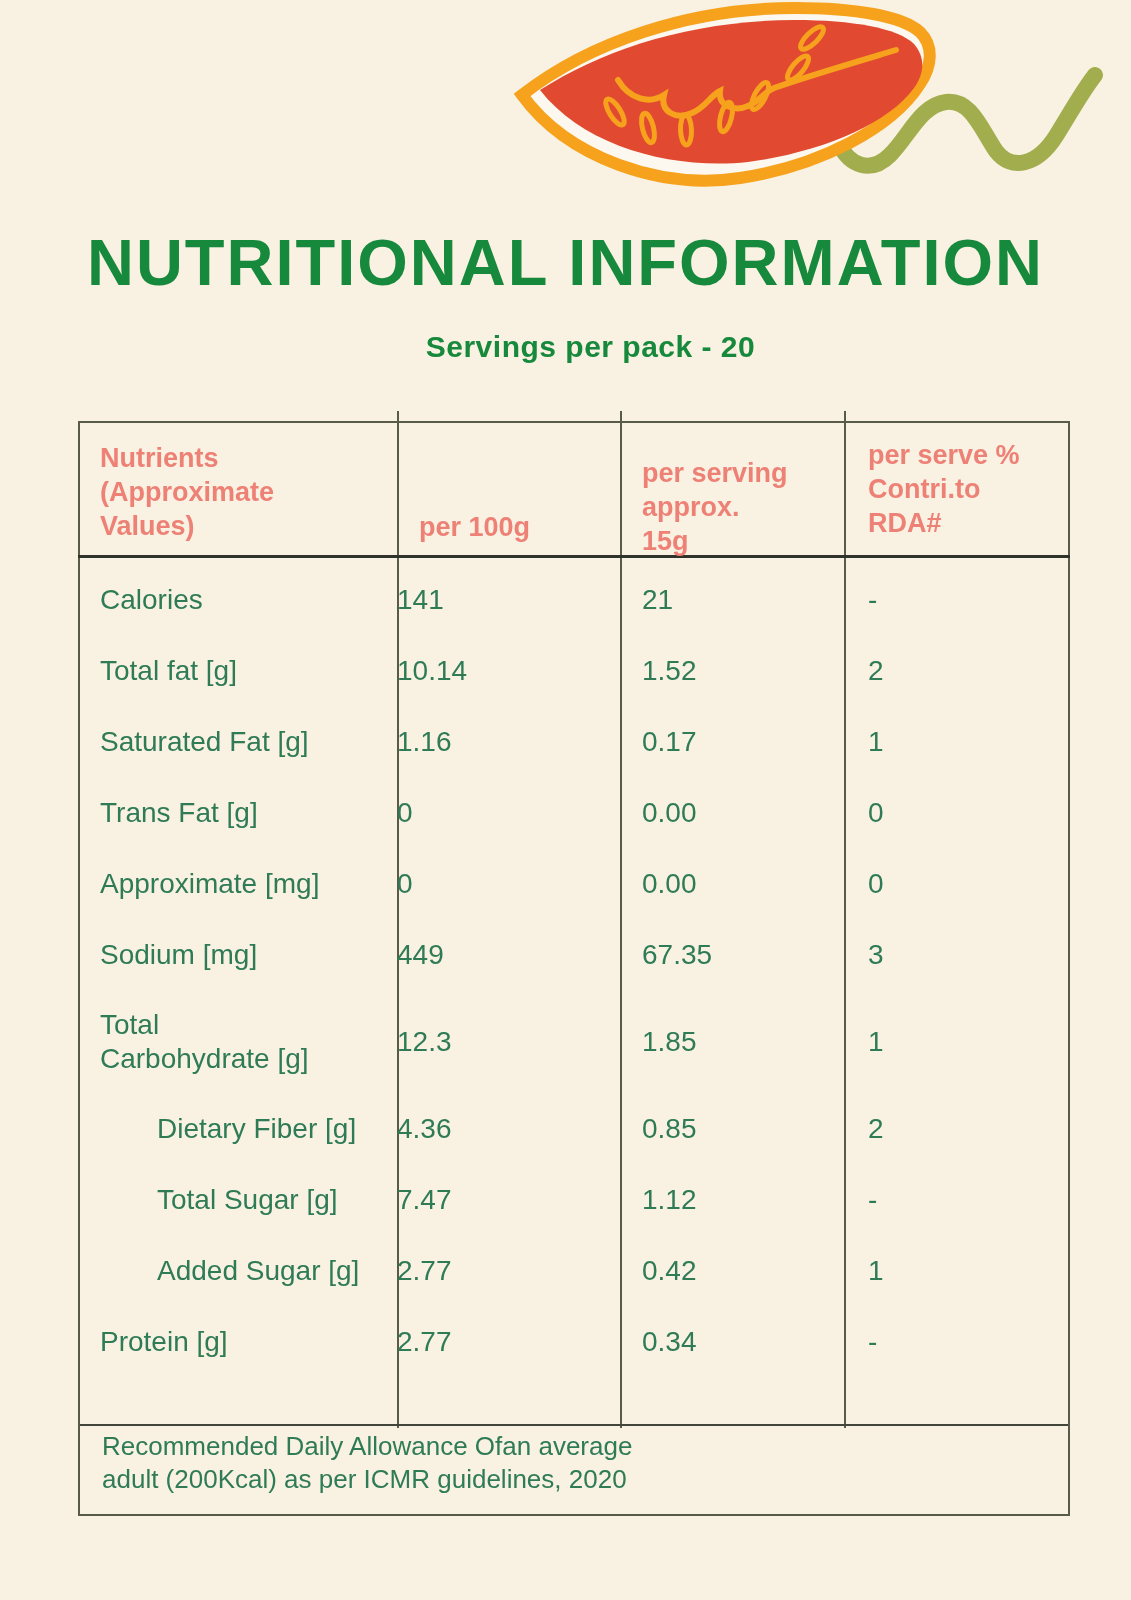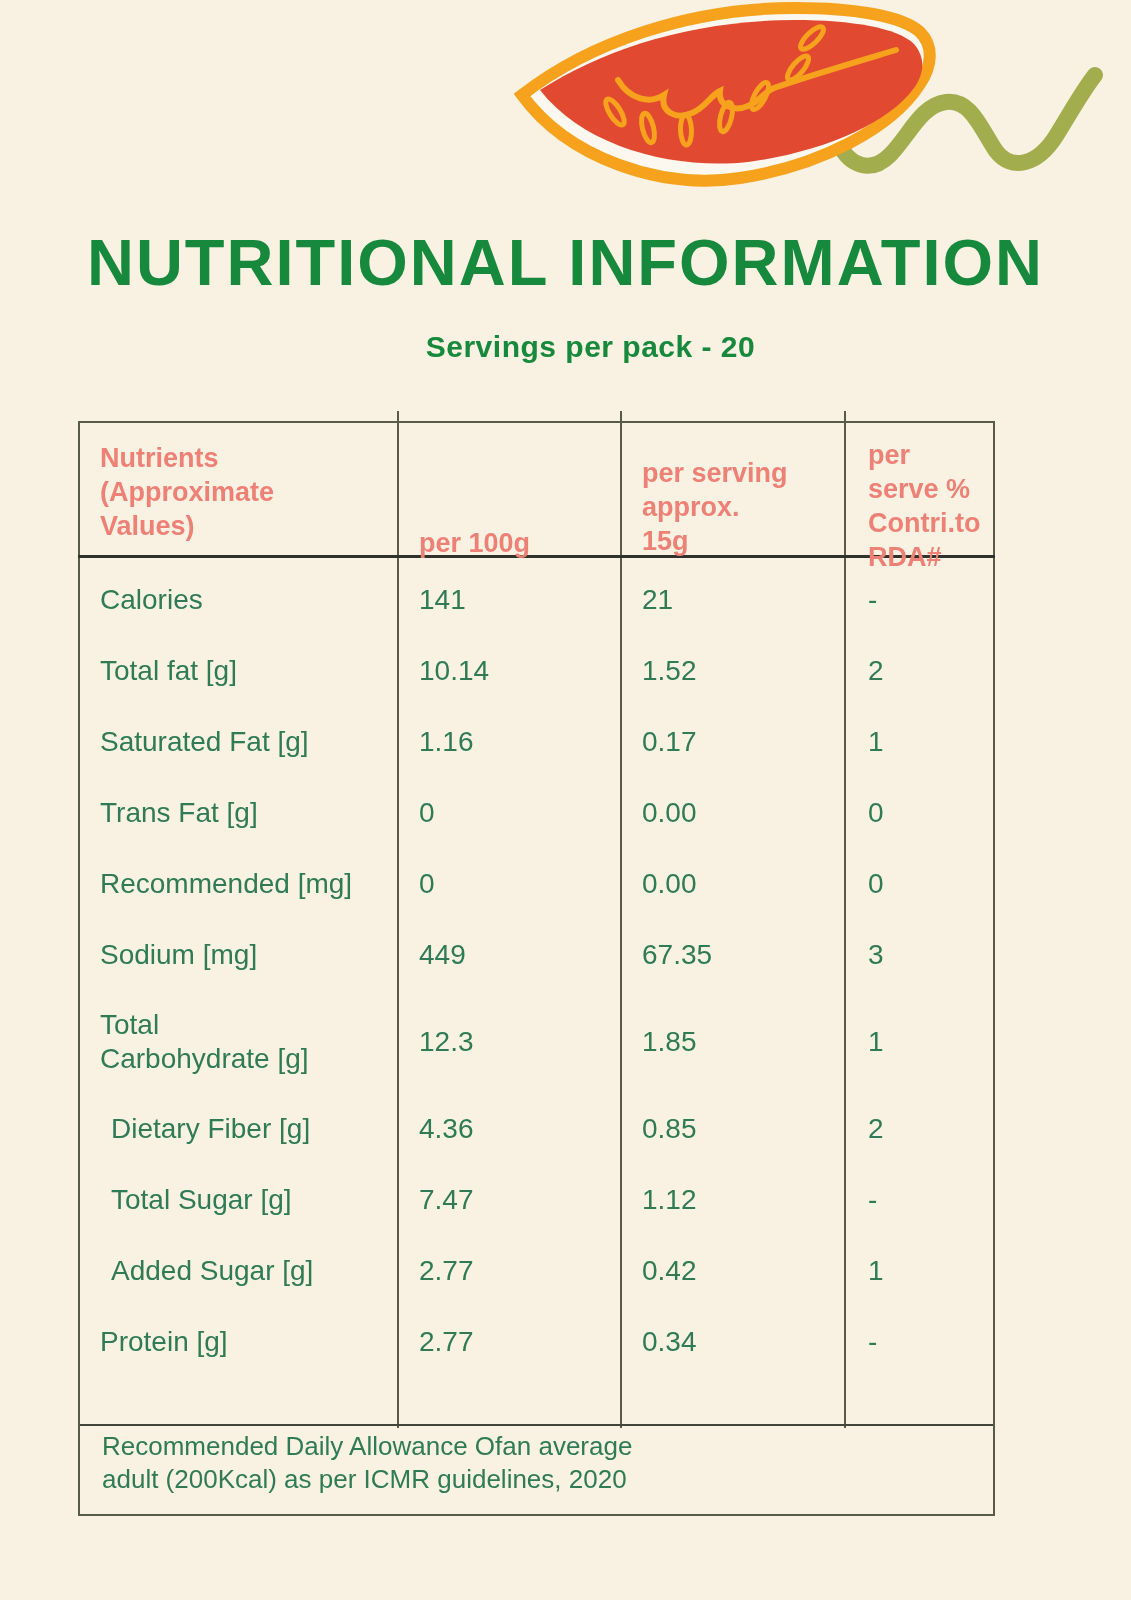--- a/index.html
+++ b/index.html
@@ -25,21 +25,21 @@
     text-align:center;font-size:65px;font-weight:bold;line-height:78px;
     letter-spacing:2px;color:var(--title-green);white-space:nowrap;
   }
   .subtitle{
     position:absolute;top:330px;left:0;width:100%;
     text-align:center;font-size:30px;font-weight:bold;
     letter-spacing:0.5px;color:var(--title-green);margin-left:25px;
   }
 
   .ntable{
-    position:absolute;left:78px;top:421px;width:917px;height:1095px;
+    position:absolute;left:78px;top:421px;width:992px;height:1095px;
     border:2px solid var(--grid-line);
   }
   .vline{position:absolute;width:2px;top:-12px;height:1017px;background:var(--grid-line);}
   .vline.v1{left:317px;}
   .vline.v2{left:540px;}
   .vline.v3{left:764px;}
   .hline-header{position:absolute;left:-2px;right:-2px;top:132px;height:3px;background:var(--heavy-line);}
   .hline-foot{position:absolute;left:0;right:0;top:1001px;height:2px;background:#42453a;}
 
   .thead{position:absolute;left:0;top:0;width:100%;height:132px;display:grid;
@@ -50,22 +50,22 @@
   .th.c3{padding:33px 10px 0 22px;}
   .th.c4{padding:15px 8px 0 24px;}
 
   .tbody{position:absolute;left:0;top:135px;width:100%;height:866px;
     display:flex;flex-direction:column;padding-top:6px;border-radius:9px;}
   .trow{display:grid;grid-template-columns:317px 223px 224px 1fr;
     align-items:center;height:71px;flex:0 0 auto;}
   .trow.tall{height:103px;}
   .td{color:var(--table-text-green);font-size:28px;line-height:34px;white-space:pre-line;}
   .td.c1{padding-left:20px;padding-right:8px;}
-  .trow.indent .td.c1{padding-left:31px;}
-  .td.c2{padding-left:22px;}
+  .trow.indent .td.c1{padding-left:40px;margin-left:37px;}
+  .td.c2{}
   .td.c3{padding-left:22px;}
   .td.c4{padding-left:24px;}
 
   .tfoot{position:absolute;left:0;right:0;top:1003px;bottom:0;
     padding:4px 22px 0 22px;}
   .footnote{color:var(--table-text-green);font-size:26px;line-height:33px;white-space:pre-line;}
 </style>
 </head>
 <body>
 
@@ -133,21 +133,21 @@
         <div class="td c3">0.17</div>
         <div class="td c4">1</div>
       </div>
       <div class="trow">
         <div class="td c1">Trans Fat [g]</div>
         <div class="td c2">0</div>
         <div class="td c3">0.00</div>
         <div class="td c4">0</div>
       </div>
       <div class="trow">
-        <div class="td c1">Recommended [mg]</div>
+        <div class="td c1">Approximate [mg]</div>
         <div class="td c2">0</div>
         <div class="td c3">0.00</div>
         <div class="td c4">0</div>
       </div>
       <div class="trow">
         <div class="td c1">Sodium [mg]</div>
         <div class="td c2">449</div>
         <div class="td c3">67.35</div>
         <div class="td c4">3</div>
       </div>

